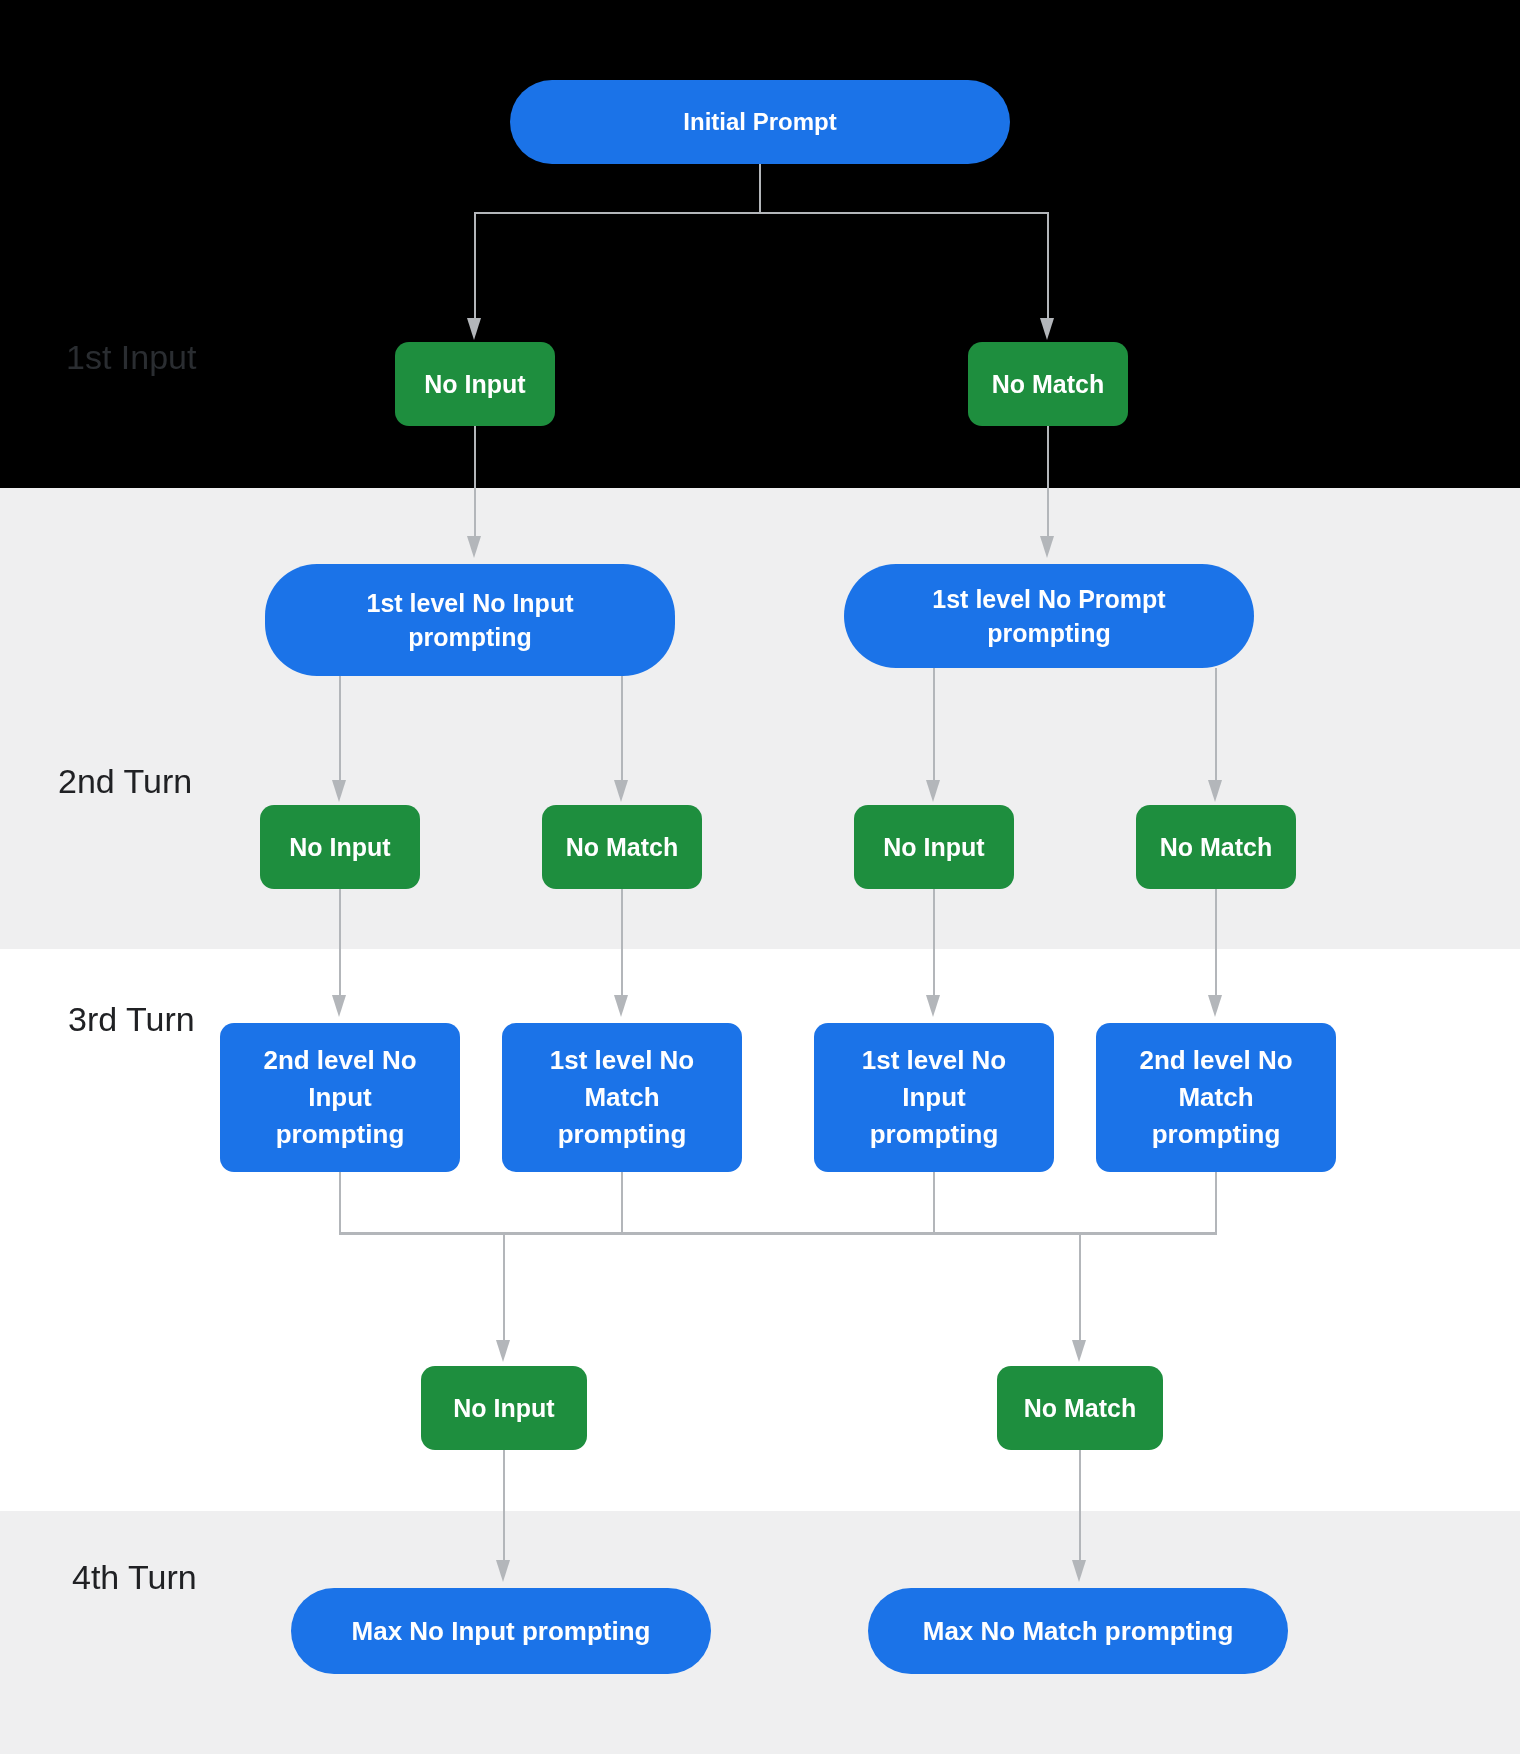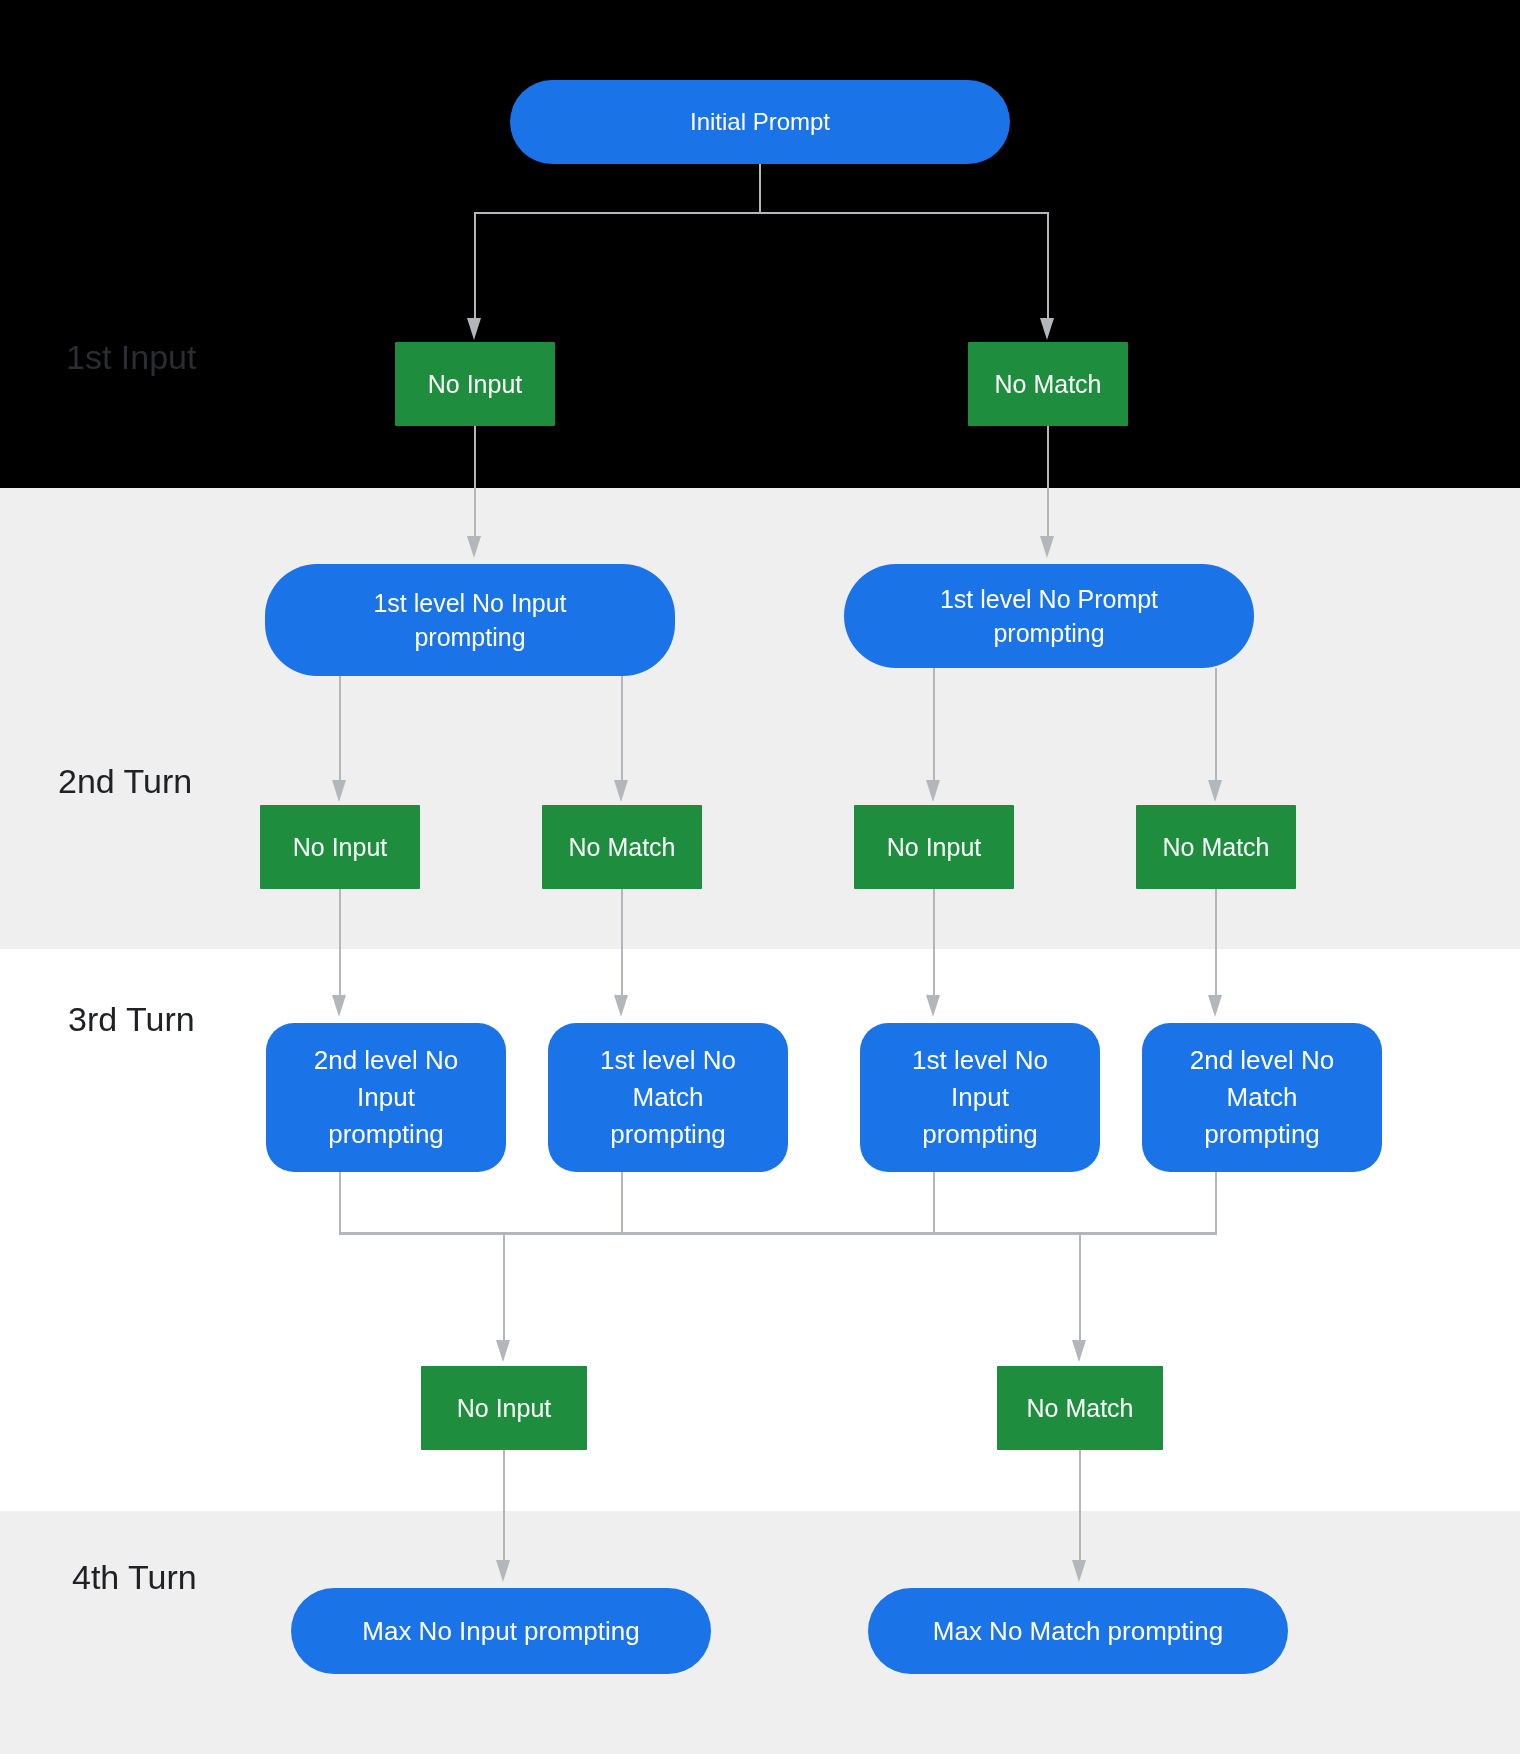--- a/index.html
+++ b/index.html
@@ -19,28 +19,28 @@
     font-size:34px;line-height:38px;font-weight:400;
     color:var(--label,#202124);
     white-space:nowrap;
   }
   .turn-label.on-dark{color:var(--label-dark,#2a2d31);}
 
   .node{
     position:absolute;
     display:flex;flex-direction:column;align-items:center;justify-content:center;
     color:var(--node-text,#ffffff);
-    text-align:center;font-weight:400;
+    text-align:center;font-weight:700;
     box-sizing:border-box;
   }
   .pill{background:var(--blue,#1b73e8);border-radius:52px;font-size:24px;}
   .pill-2line{font-size:25px;line-height:34px;}
   .pill-bottom{border-radius:43px;font-size:26px;}
-  .bigblue{background:var(--blue,#1b73e8);border-radius:28px;font-size:26px;line-height:37px;margin-left:46px;}
-  .gbox{background:var(--green,#1e8e3e);border-radius:1px;font-size:25px;}
+  .bigblue{background:var(--blue,#1b73e8);border-radius:14px;font-size:26px;line-height:37px;}
+  .gbox{background:var(--green,#1e8e3e);border-radius:14px;font-size:25px;}
 
   .vl{position:absolute;width:2px;background:var(--line,#b3b6ba);}
   .hl{position:absolute;height:2px;background:var(--line,#b3b6ba);}
   .hl-thick{height:3px;}
   .ah{
     position:absolute;width:0;height:0;
     border-left:7px solid transparent;
     border-right:7px solid transparent;
     border-top:22px solid var(--line,#b3b6ba);
   }

